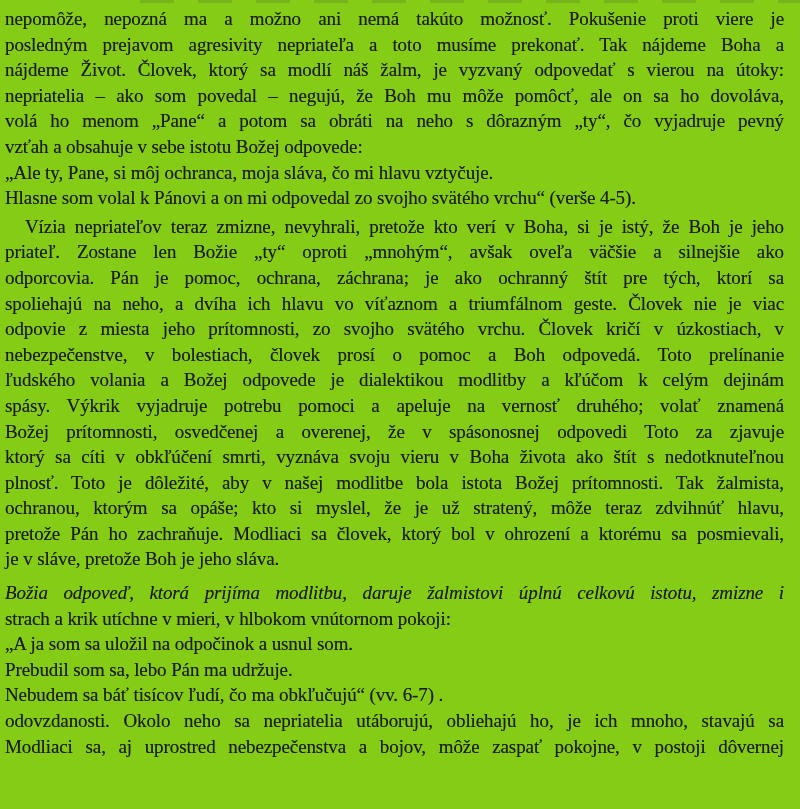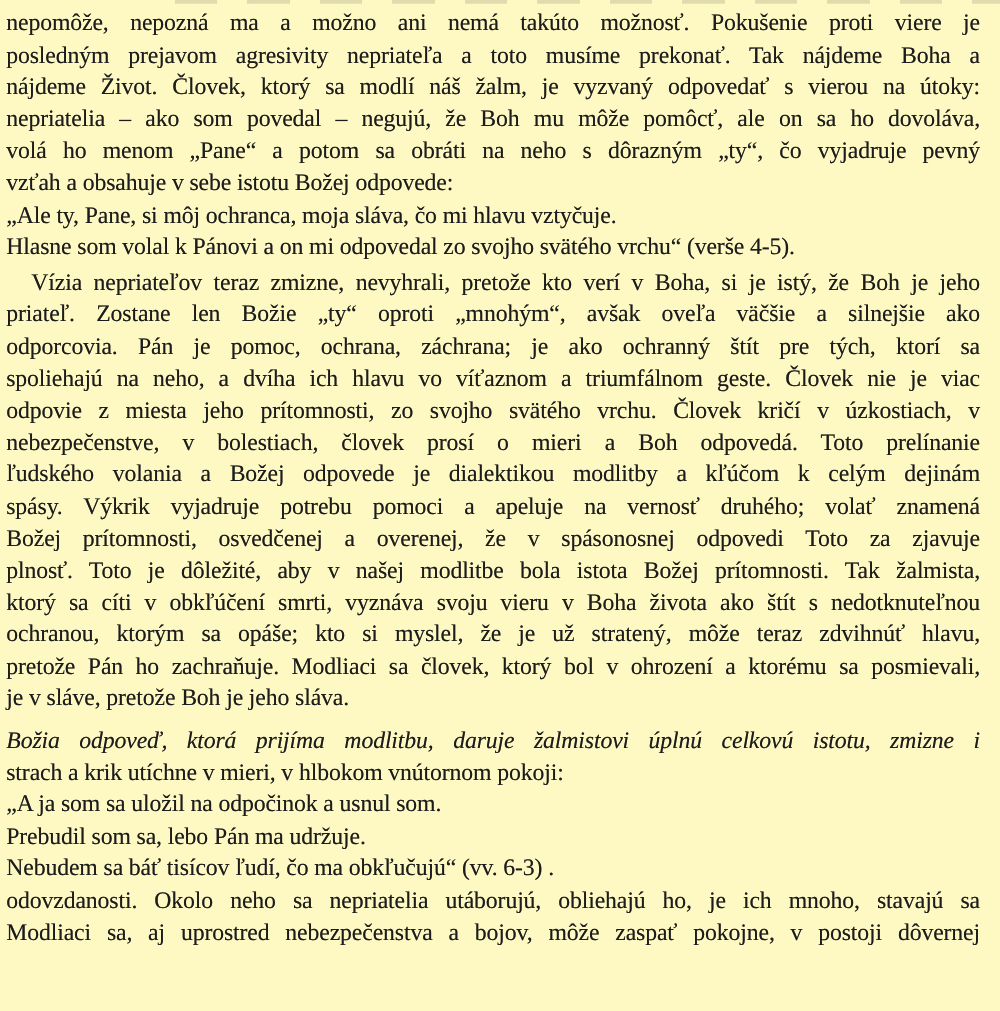--- a/index.html
+++ b/index.html
@@ -4,21 +4,21 @@
 <style>
   html, body {
     margin: 0;
     padding: 0;
     background: #ffffff;
   }
   .page {
     position: relative;
     width: 800px;
     height: 809px;
-    background: #fef9c3;
+    background: #84cc16;
     box-sizing: border-box;
     padding: 6px 16px 0 5px;
     overflow: hidden;
     font-family: "Liberation Serif", "DejaVu Serif", serif;
     font-size: 19px;
     color: #1c1c1c;
     text-shadow: 0 0 0.4px rgba(20,20,20,0.55);
   }
   .line {
     line-height: 25.6px;
@@ -59,30 +59,30 @@
       <div class="line j">nepriatelia – ako som povedal – negujú, že Boh mu môže pomôcť, ale on sa ho dovoláva,</div>
       <div class="line j">volá ho menom „Pane“ a potom sa obráti na neho s dôrazným „ty“, čo vyjadruje pevný</div>
       <div class="line">vzťah a obsahuje v sebe istotu Božej odpovede:</div>
       <div class="line">„Ale ty, Pane, si môj ochranca, moja sláva, čo mi hlavu vztyčuje.</div>
       <div class="line">Hlasne som volal k Pánovi a on mi odpovedal zo svojho svätého vrchu“ (verše 4-5).</div>
       <div class="line j gap-sm">Vízia nepriateľov teraz zmizne, nevyhrali, pretože kto verí v Boha, si je istý, že Boh je jeho</div>
       <div class="line j">priateľ. Zostane len Božie „ty“ oproti „mnohým“, avšak oveľa väčšie a silnejšie ako</div>
       <div class="line j">odporcovia. Pán je pomoc, ochrana, záchrana; je ako ochranný štít pre tých, ktorí sa</div>
       <div class="line j">spoliehajú na neho, a dvíha ich hlavu vo víťaznom a triumfálnom geste. Človek nie je viac</div>
       <div class="line j">odpovie z miesta jeho prítomnosti, zo svojho svätého vrchu. Človek kričí v úzkostiach, v</div>
-      <div class="line j">nebezpečenstve, v bolestiach, človek prosí o mieri a Boh odpovedá. Toto prelínanie</div>
+      <div class="line j">nebezpečenstve, v bolestiach, človek prosí o pomoc a Boh odpovedá. Toto prelínanie</div>
       <div class="line j">ľudského volania a Božej odpovede je dialektikou modlitby a kľúčom k celým dejinám</div>
       <div class="line j">spásy. Výkrik vyjadruje potrebu pomoci a apeluje na vernosť druhého; volať znamená</div>
       <div class="line j">Božej prítomnosti, osvedčenej a overenej, že v spásonosnej odpovedi Toto za zjavuje</div>
+      <div class="line j">ktorý sa cíti v obkľúčení smrti, vyznáva svoju vieru v Boha života ako štít s nedotknuteľnou</div>
       <div class="line j">plnosť. Toto je dôležité, aby v našej modlitbe bola istota Božej prítomnosti. Tak žalmista,</div>
-      <div class="line j">ktorý sa cíti v obkľúčení smrti, vyznáva svoju vieru v Boha života ako štít s nedotknuteľnou</div>
       <div class="line j">ochranou, ktorým sa opáše; kto si myslel, že je už stratený, môže teraz zdvihnúť hlavu,</div>
       <div class="line j">pretože Pán ho zachraňuje. Modliaci sa človek, ktorý bol v ohrození a ktorému sa posmievali,</div>
       <div class="line">je v sláve, pretože Boh je jeho sláva.</div>
       <div class="line j gap-md">Božia odpoveď, ktorá prijíma modlitbu, daruje žalmistovi úplnú celkovú istotu, zmizne i</div>
       <div class="line">strach a krik utíchne v mieri, v hlbokom vnútornom pokoji:</div>
       <div class="line">„A ja som sa uložil na odpočinok a usnul som.</div>
       <div class="line">Prebudil som sa, lebo Pán ma udržuje.</div>
-      <div class="line">Nebudem sa báť tisícov ľudí, čo ma obkľučujú“ (vv. 6-3) .</div>
+      <div class="line">Nebudem sa báť tisícov ľudí, čo ma obkľučujú“ (vv. 6-7) .</div>
       <div class="line j">odovzdanosti. Okolo neho sa nepriatelia utáborujú, obliehajú ho, je ich mnoho, stavajú sa</div>
       <div class="line j">Modliaci sa, aj uprostred nebezpečenstva a bojov, môže zaspať pokojne, v postoji dôvernej</div>
     </div>
 </div>
 
 </body></html>

